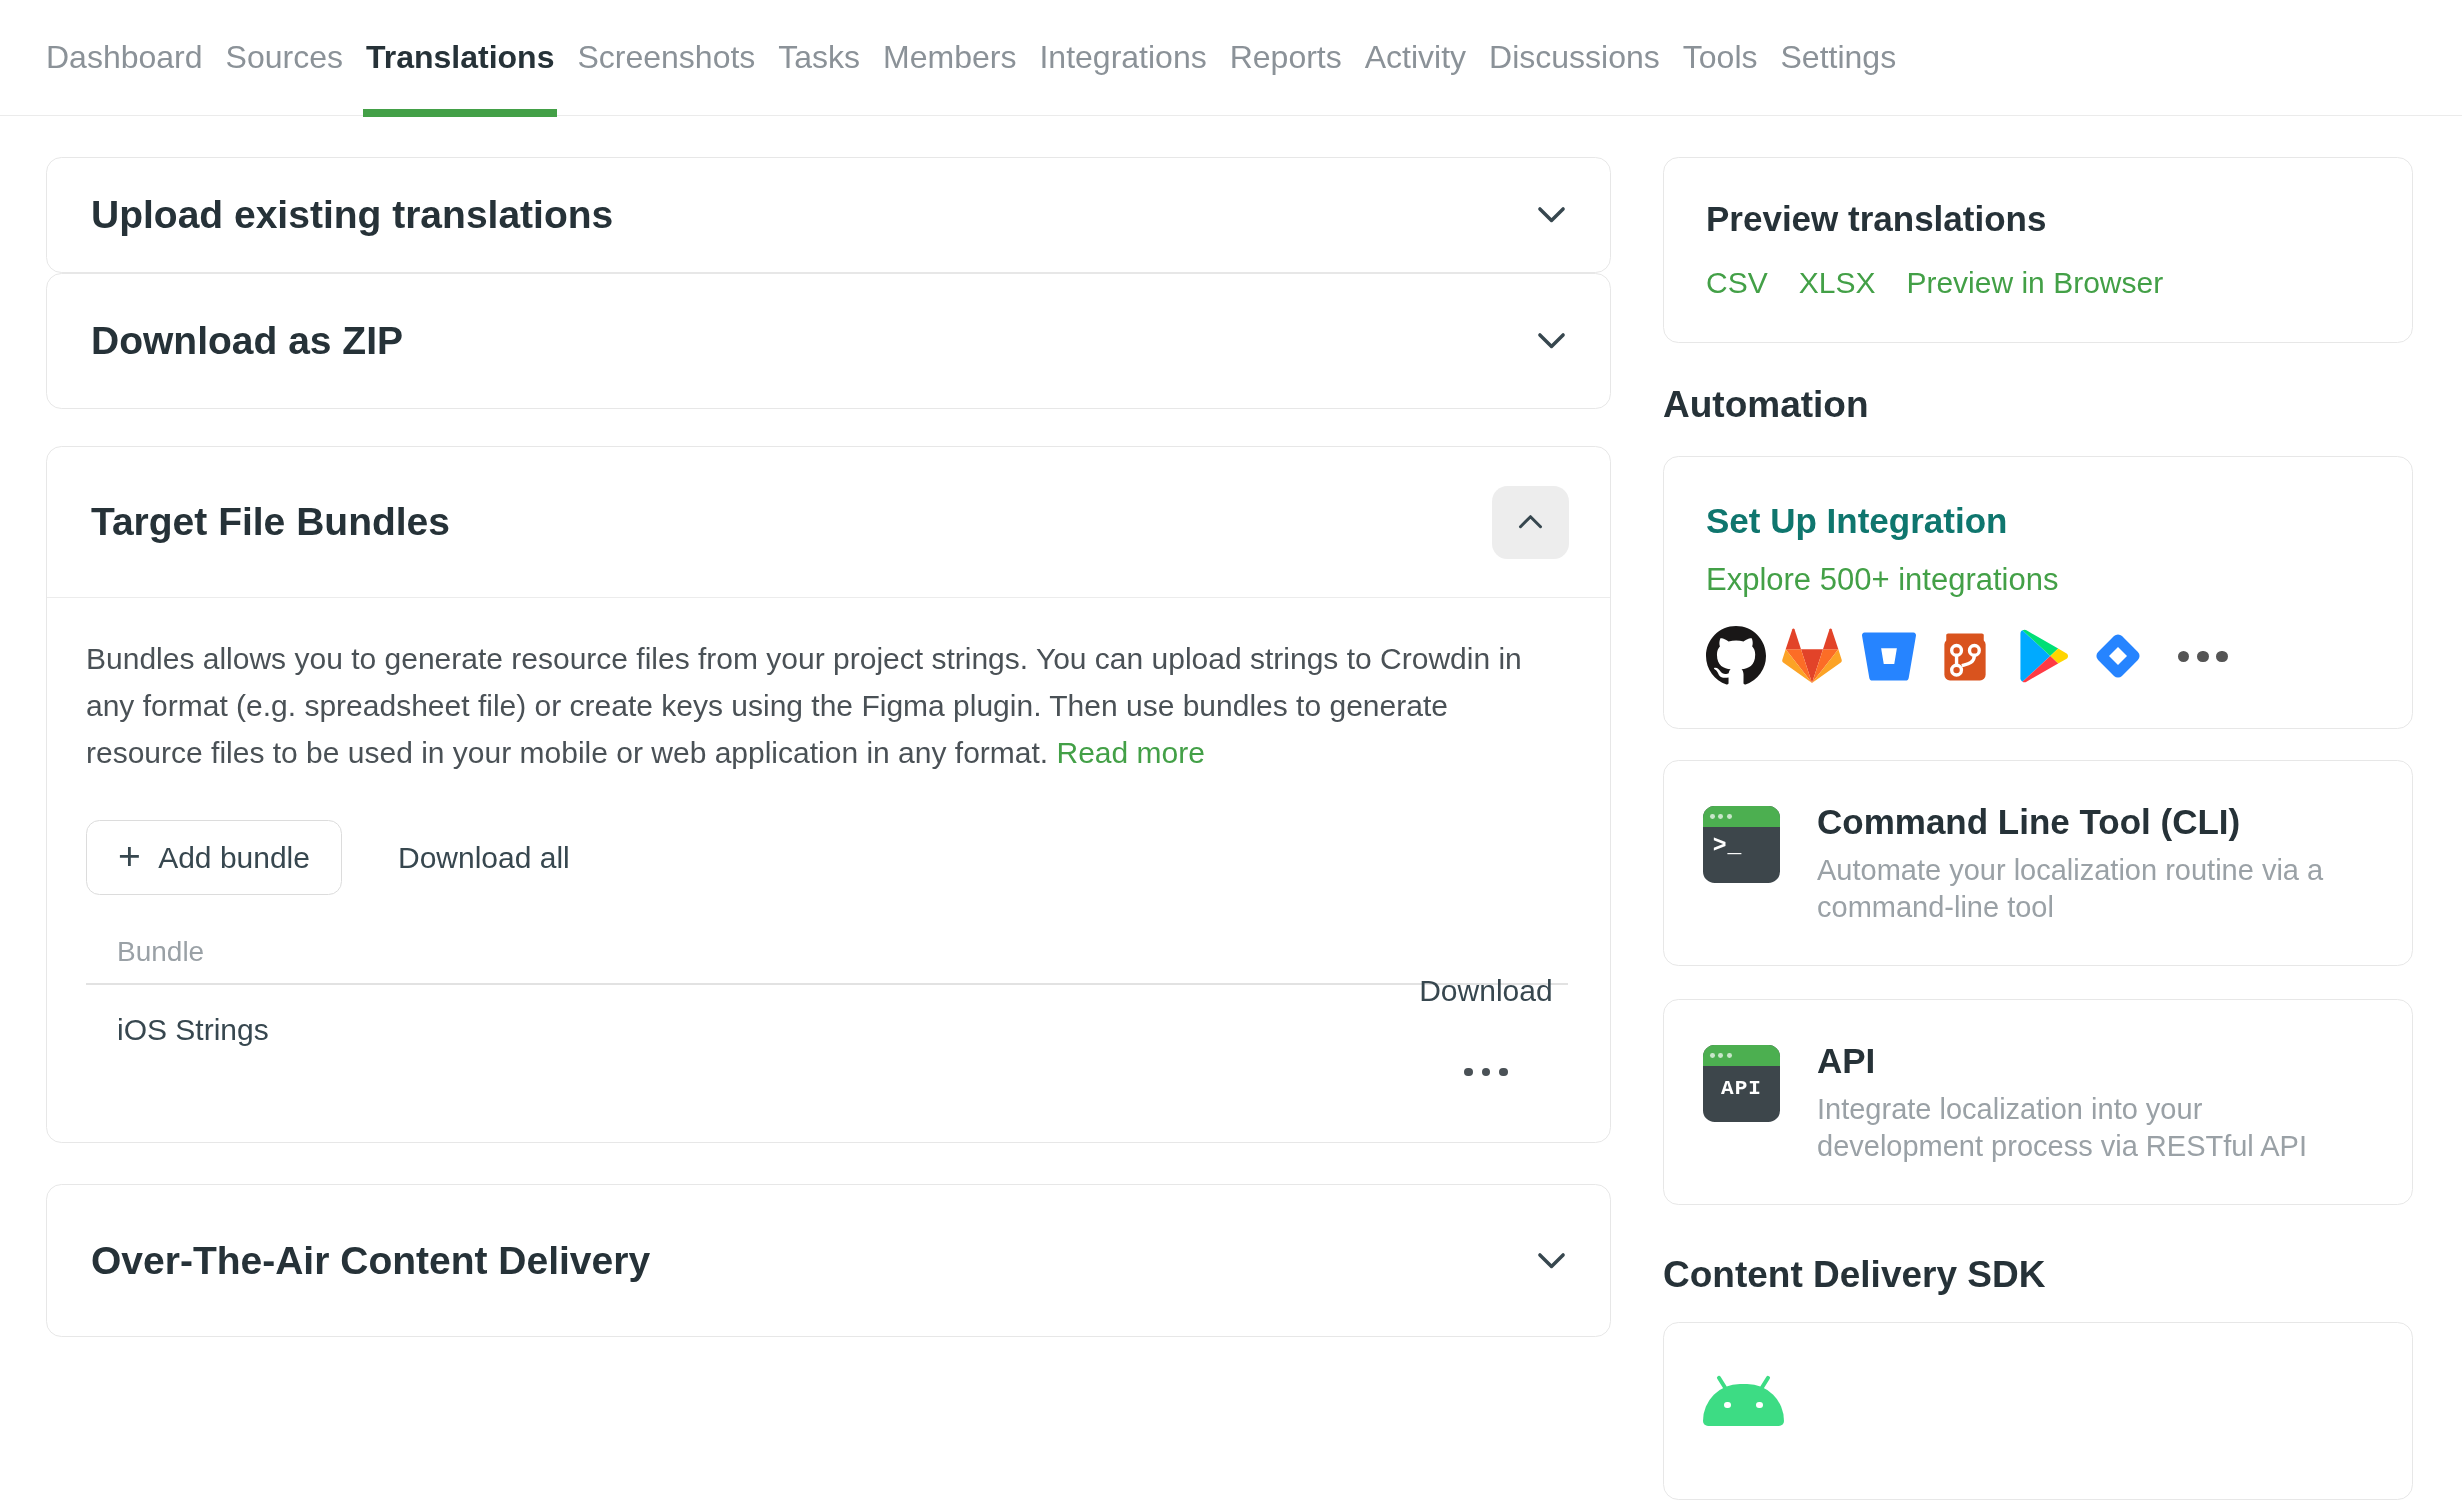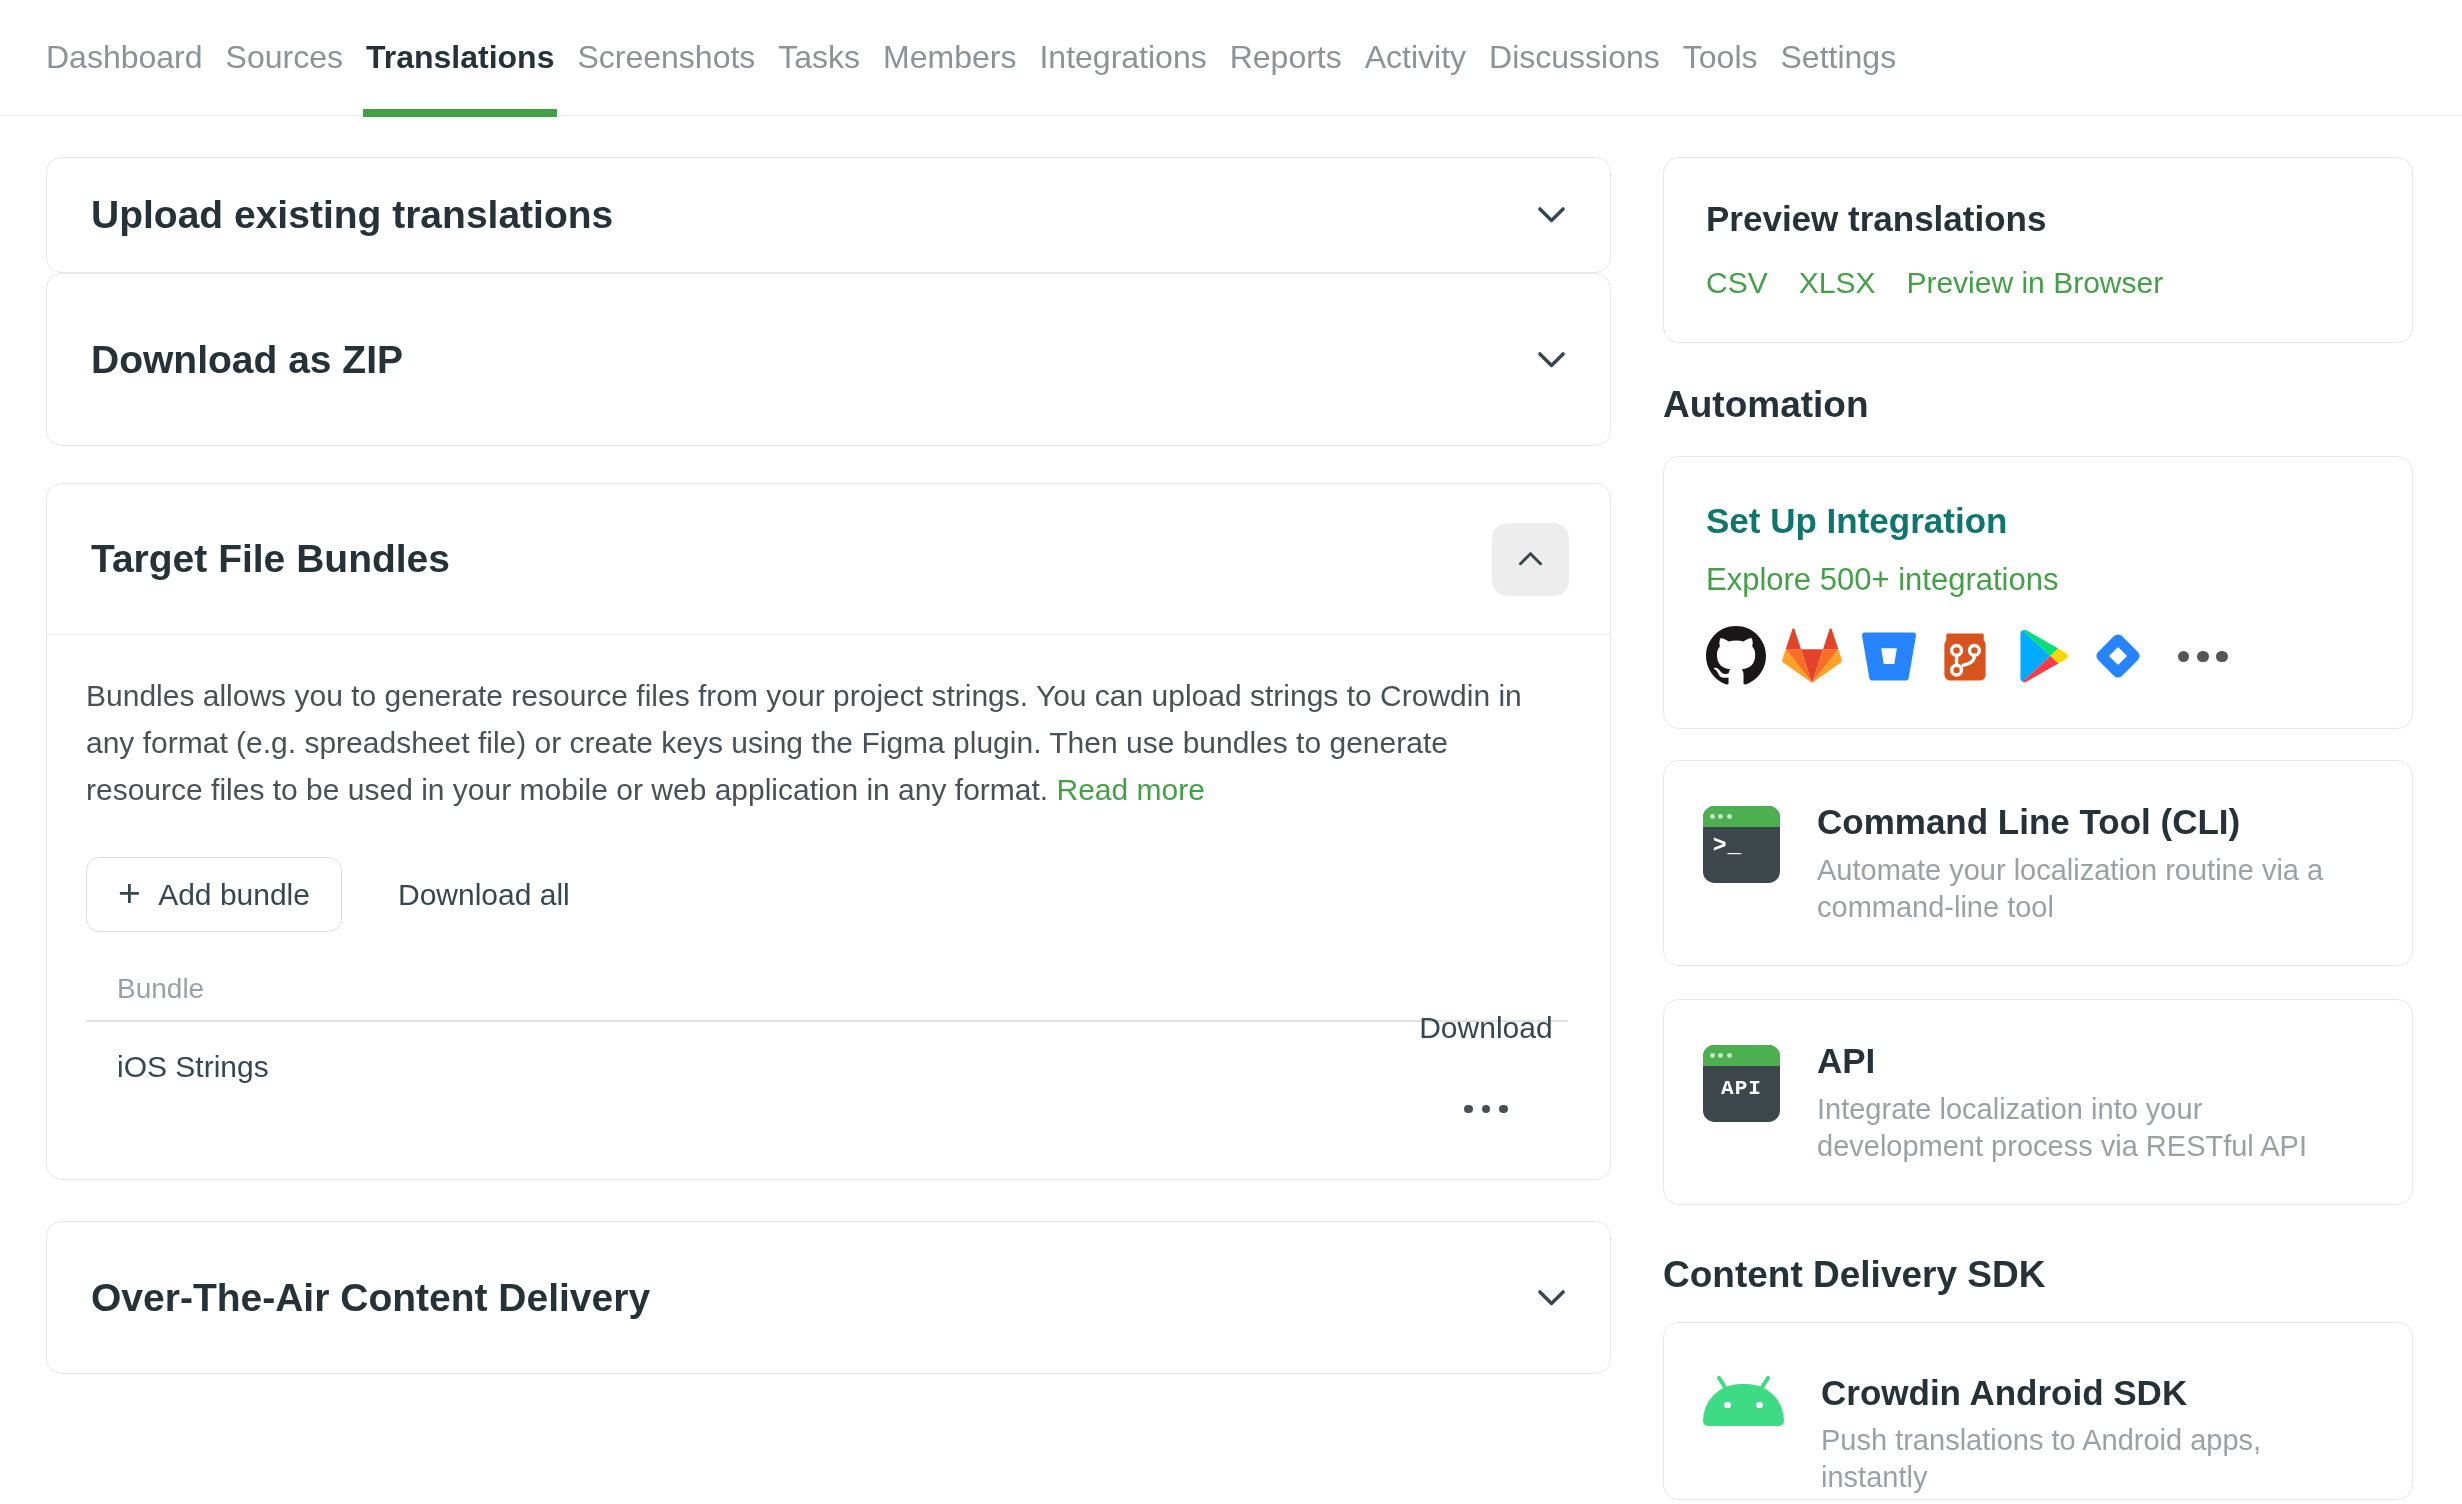--- a/index.html
+++ b/index.html
@@ -21,21 +21,21 @@
   .side-col { width:750px; flex:none; }
 
   .card { background:#fff; border:1.9px solid #e7e7e7; border-radius:15.4px; }
 
   
   .panel { display:flex; align-items:center; justify-content:space-between;
            padding:0 44px; cursor:pointer; }
   .panel h2, .tfb-head h2 { font-size:39px; font-weight:700; color:#263238; }
   .chev { width:29px; height:17.4px; flex:none; }
   .m-upload { height:116px; }
-  .m-zip    { height:173px; margin-bottom:37px; }
+  .m-zip    { height:136px; margin-bottom:37px; }
   .m-ota    { height:153px; margin-top:41px; }
 
   
   .tfb-head { display:flex; align-items:center; justify-content:space-between;
               height:151px; padding:0 41px 0 44px; border-bottom:1.9px solid #ececec; }
   .collapse-btn { width:77px; height:73px; border:none; border-radius:15.4px; background:#ededed;
               display:flex; align-items:center; justify-content:center; cursor:pointer; }
   .collapse-btn svg { width:25px; height:15.4px; }
   .tfb-body { padding:37px 42px 68px 39px; }
   .tfb-desc { font-size:30px; line-height:47px; color:#4a5156; max-width:1448px; }
@@ -273,21 +273,17 @@
     </section>
 
     <h3 class="side-heading" style="margin-top:48px;">Content Delivery SDK</h3>
 
     <section class="card sdk-card">
       <div class="droid">
         <span class="ant l"></span>
           <span class="ant r"></span>
         <div class="droid-head"></div>
       </div>
-      <div class="tool-text">
-        <h3>Crowdin Android SDK</h3>
-        <p>Push translations to Android apps, instantly</p>
-      </div>
     </section>
 
   </div>
 </div>
 
 
 </body></html>

